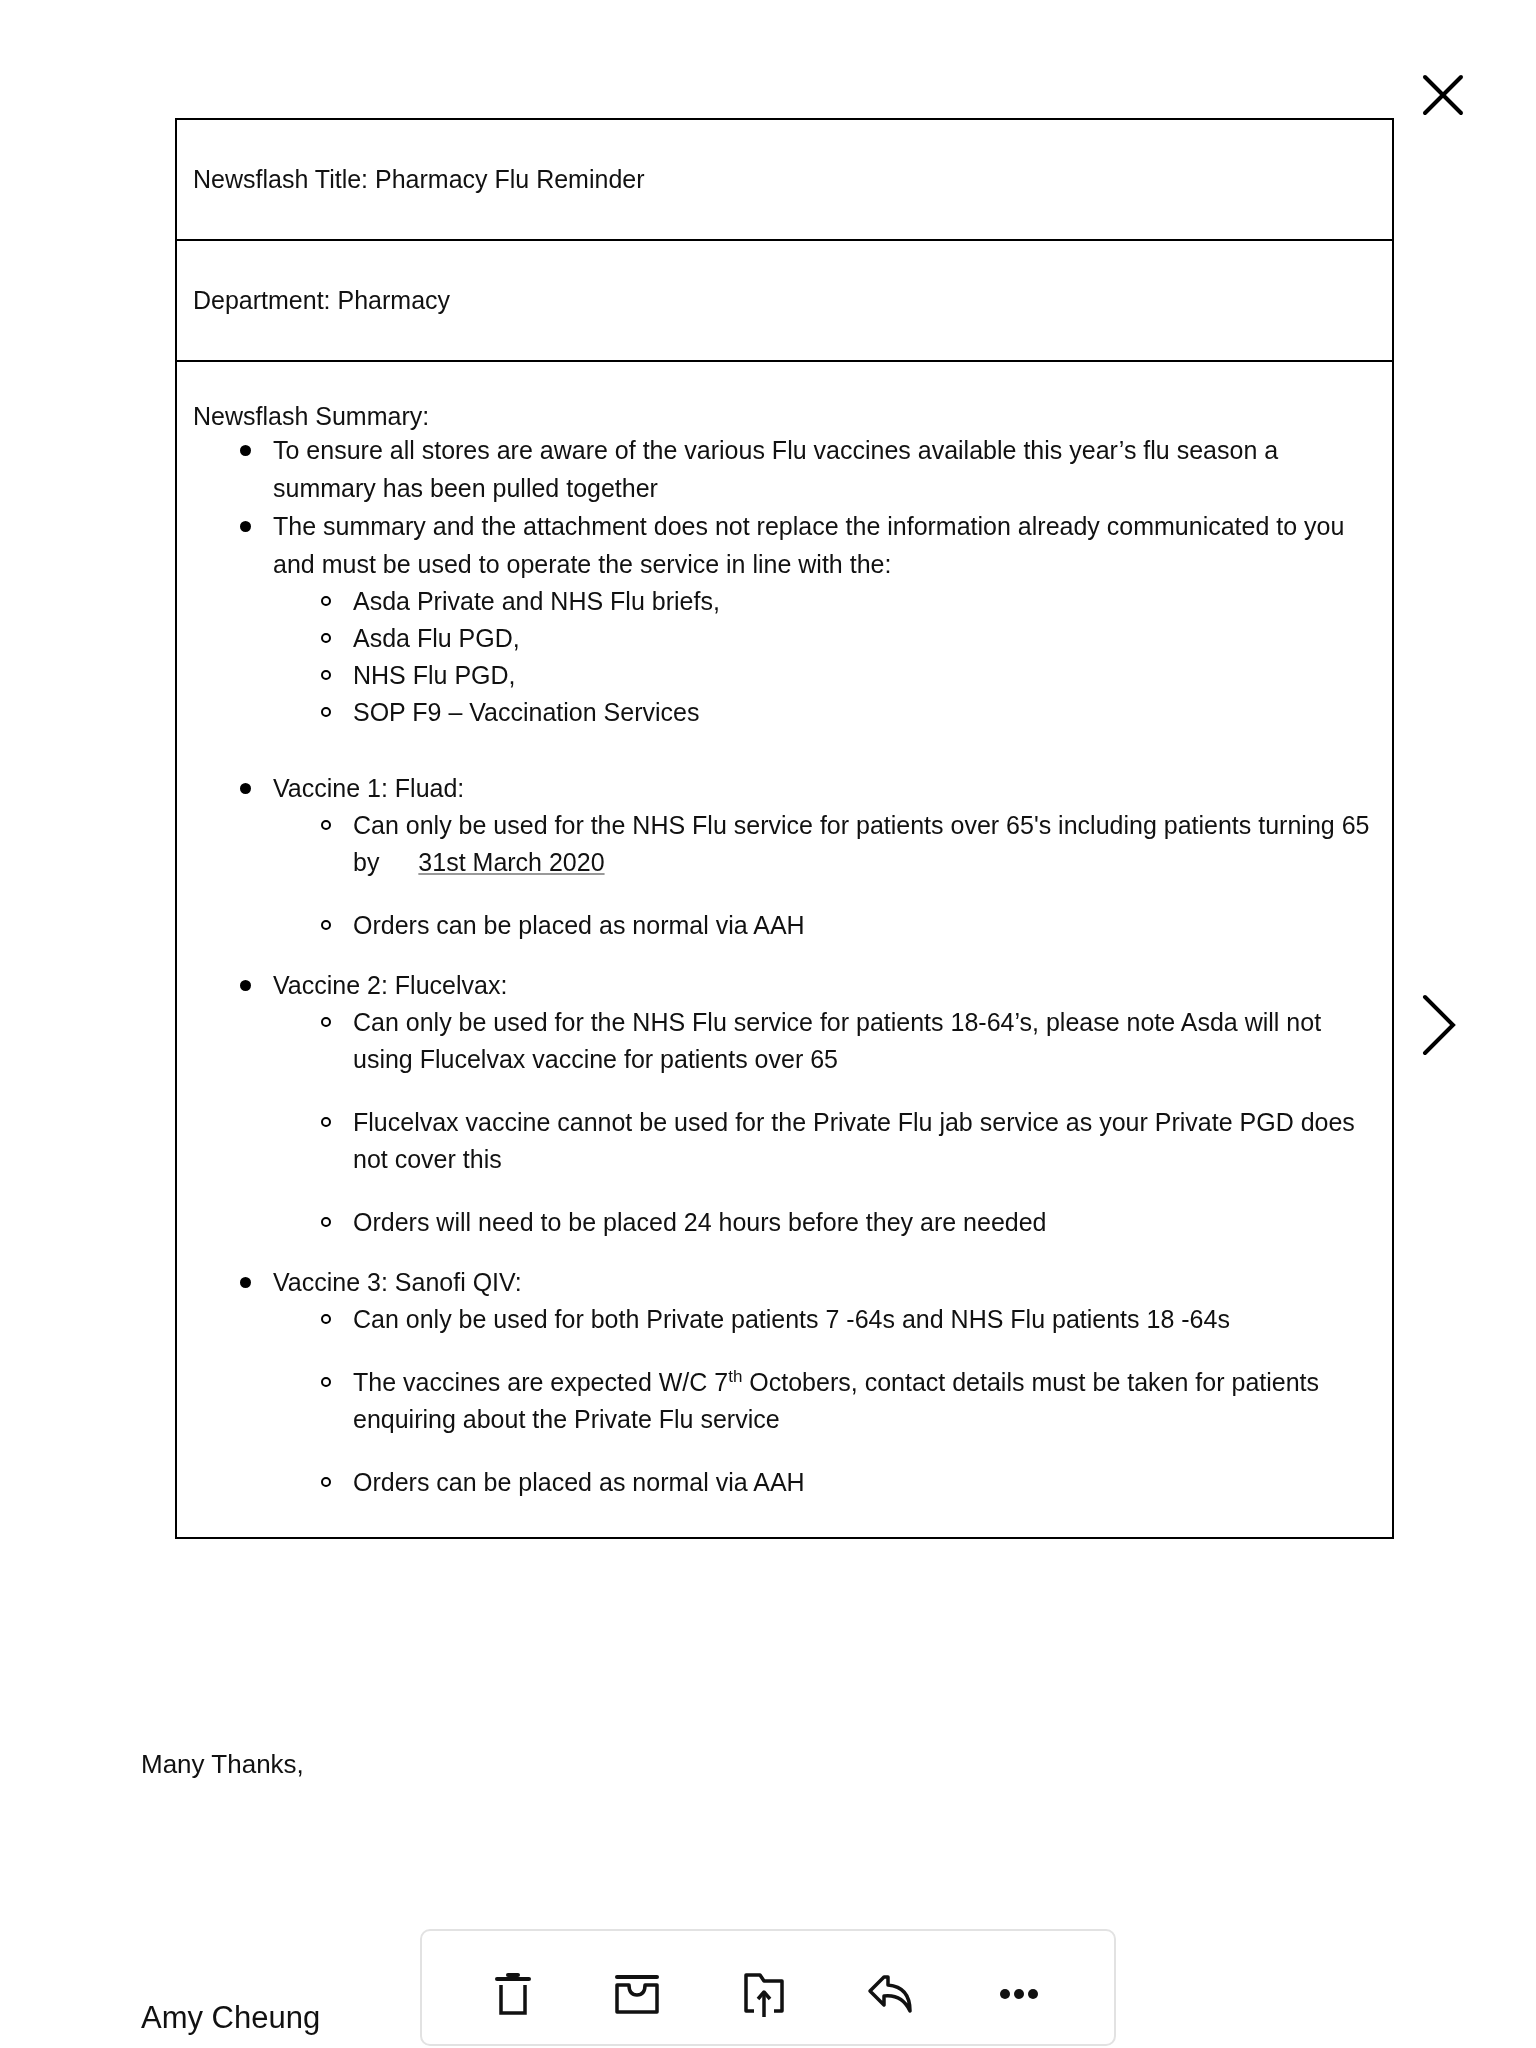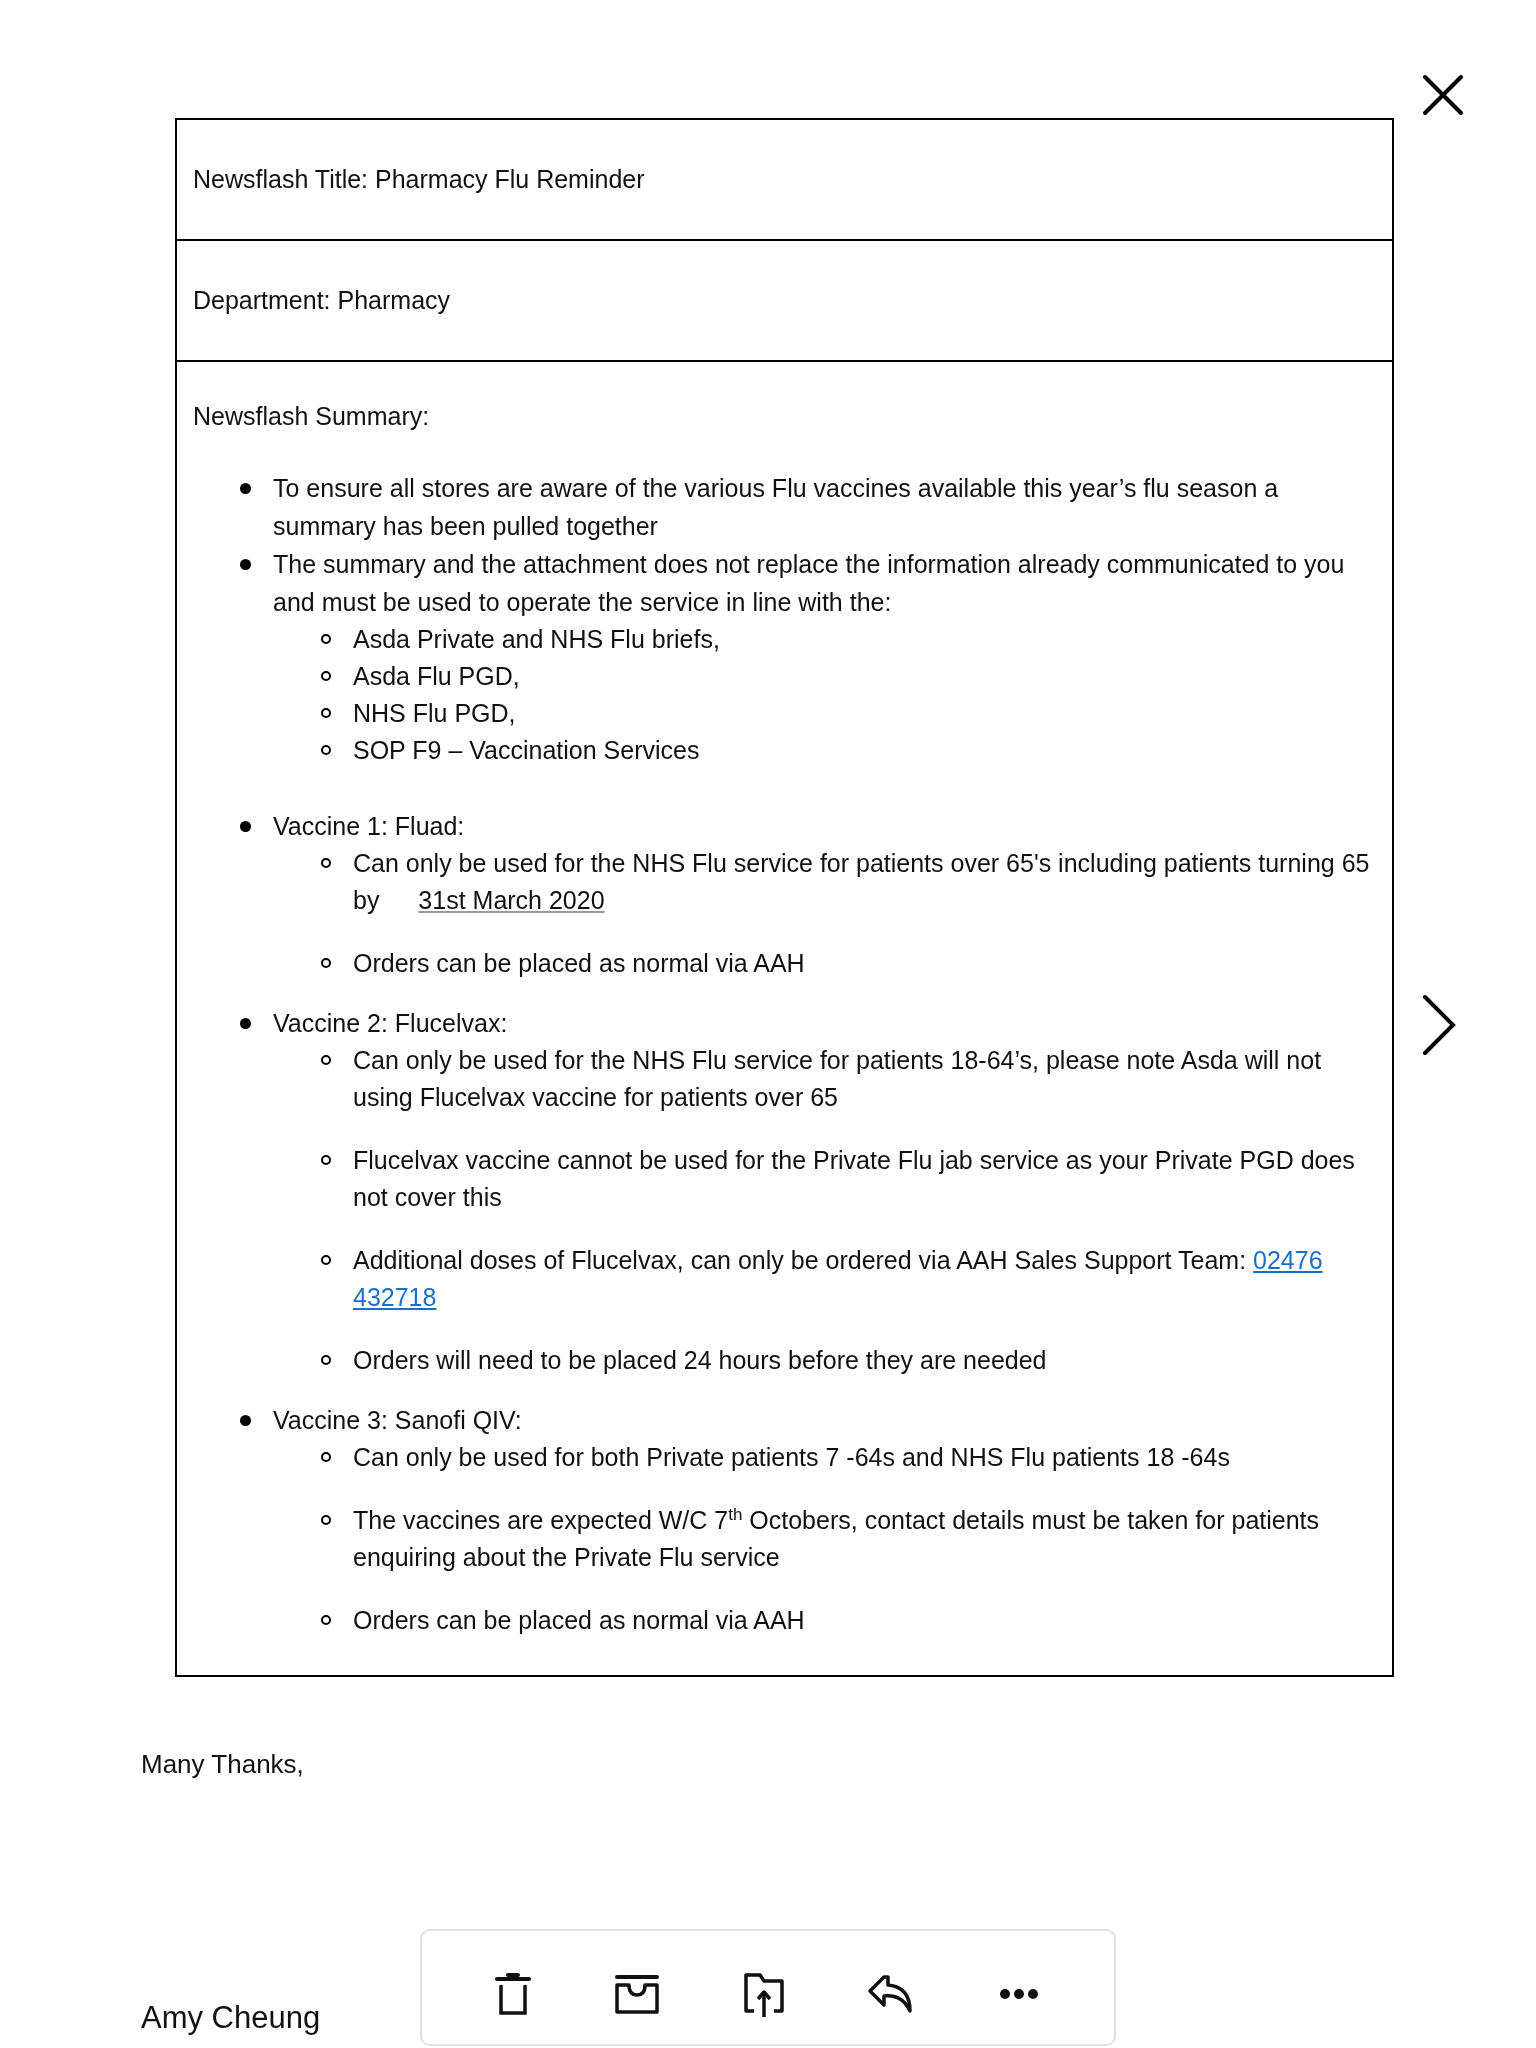--- a/index.html
+++ b/index.html
@@ -14,21 +14,21 @@
     position: absolute; left: 1418px; top: 990px; width: 50px; height: 70px; cursor: pointer;
   }
   .nf-table {
     position: absolute; left: 175px; top: 118px; width: 1219px;
     border: 2px solid #000; box-sizing: border-box;
   }
   .nf-row { border-bottom: 2px solid #000; box-sizing: border-box; padding: 0 16px; }
   .nf-row:last-child { border-bottom: none; }
   .row-title, .row-dept { height: 121px; display: flex; align-items: center; font-size: 25px; }
   .row-summary { padding-top: 40px; padding-bottom: 14px; font-size: 25px; }
-  .summary-label { margin-bottom: 38px; }
+  .summary-label { }
   ul.l1 { list-style: none; margin: 0; padding: 0; }
   ul.l1 > li { position: relative; padding-left: 80px; line-height: 38px; }
   ul.l1 > li::before {
     content: ""; position: absolute; left: 47px; top: 14px; width: 11px; height: 11px;
     border-radius: 50%; background: #000;
   }
   ul.l2 { list-style: none; margin: 0; padding: 0; }
   ul.l2 > li { position: relative; padding-left: 80px; line-height: 37px; }
   ul.l2 > li::before {
     content: ""; position: absolute; left: 48px; top: 13px; width: 6px; height: 6px;
@@ -95,21 +95,20 @@
         <ul class="l2 spaced">
           <li><span>Can only be used for the NHS Flu service for patients over 65's including patients turning 65 by </span><span class="ul-date">31st March 2020</span></li>
           <li>Orders can be placed as normal via AAH</li>
         </ul>
       </li>
       <li>
         <span class="bold">Vaccine 2: Flucelvax:</span>
         <ul class="l2 spaced">
           <li>Can only be used for the NHS Flu service for patients 18-64’s, please note Asda will not using Flucelvax vaccine for patients over 65</li>
           <li>Flucelvax vaccine cannot be used for the Private Flu jab service as your Private PGD does not cover this</li>
-          <li><span>Additional doses of Flucelvax, can only be ordered via AAH Sales Support Team: </span><a class="phone" href="#">02476 432718</a></li>
           <li>Orders will need to be placed 24 hours before they are needed</li>
         </ul>
       </li>
       <li>
         <span class="bold">Vaccine 3: Sanofi QIV:</span>
         <ul class="l2 spaced">
           <li>Can only be used for both Private patients 7 -64s and  NHS Flu patients 18 -64s</li>
           <li><span>The vaccines are expected W/C 7</span><sup>th</sup><span> Octobers, contact details must be taken for patients enquiring about the Private Flu service</span></li>
           <li>Orders can be placed as normal via AAH</li>
         </ul>

